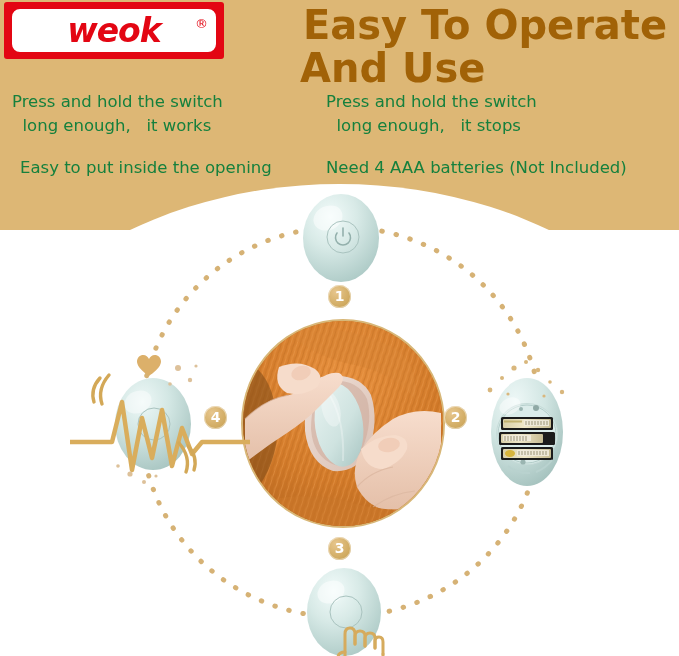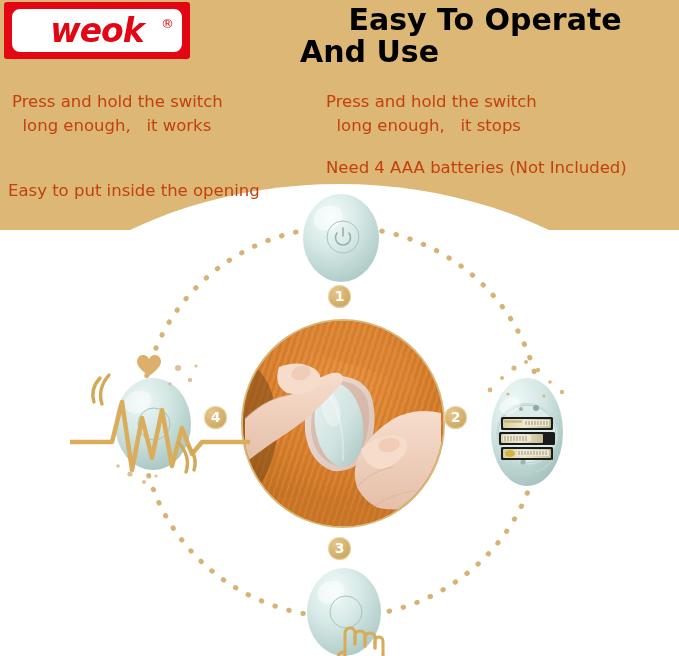--- a/index.html
+++ b/index.html
@@ -31,21 +31,21 @@
     width: 116%;
     height: 300px;
     background: #ffffff;
     border-radius: 50% 50% 0 0 / 100% 100% 0 0;
   }
 
   
   .logo-box {
     position: absolute;
     left: 4px; top: 2px;
-    width: 186px; height: 57px;
+    width: 220px; height: 57px;
     background: #e30613;
     border-radius: 3px;
     box-sizing: border-box;
   }
   .logo-inner {
     position: absolute;
     left: 6px; top: 5px;
     right: 6px; bottom: 5px;
     background: #ffffff;
     border-radius: 10px;
@@ -71,40 +71,40 @@
     color: #e30613;
     font-family: "DejaVu Sans", sans-serif;
   }
 
   
   .title {
     position: absolute;
     left: 300px; top: 4px;
     width: 370px;
     text-align: center;
-    color: #000000;
+    color: #a16207;
     font-family: "DejaVu Sans", sans-serif;
     font-weight: bold;
-    font-size: 30px;
+    font-size: 40px;
     line-height: 1.08;
   }
   .title-l2 { text-align: left; padding-right: 18px; }
 
   
   .htext {
     position: absolute;
-    color: #c2410c;
+    color: #15803d;
     font-family: "DejaVu Sans", sans-serif;
     font-size: 16.5px;
     line-height: 1.45;
     white-space: pre;
   }
   .htext-l1 { left: 12px;  top: 90px; }
   .htext-l2 { left: 326px; top: 90px; }
-  .htext-l3 { left: 8px;   top: 156px; margin-top: 23px; }
+  .htext-l3 { left: 20px;   top: 156px; }
   .htext-l4 { left: 326px; top: 156px; }
 
   
   .stage {
     position: absolute;
     left: 0; top: 180px;
     width: 679px; height: 476px;
   }
   .ring-svg {
     position: absolute;

